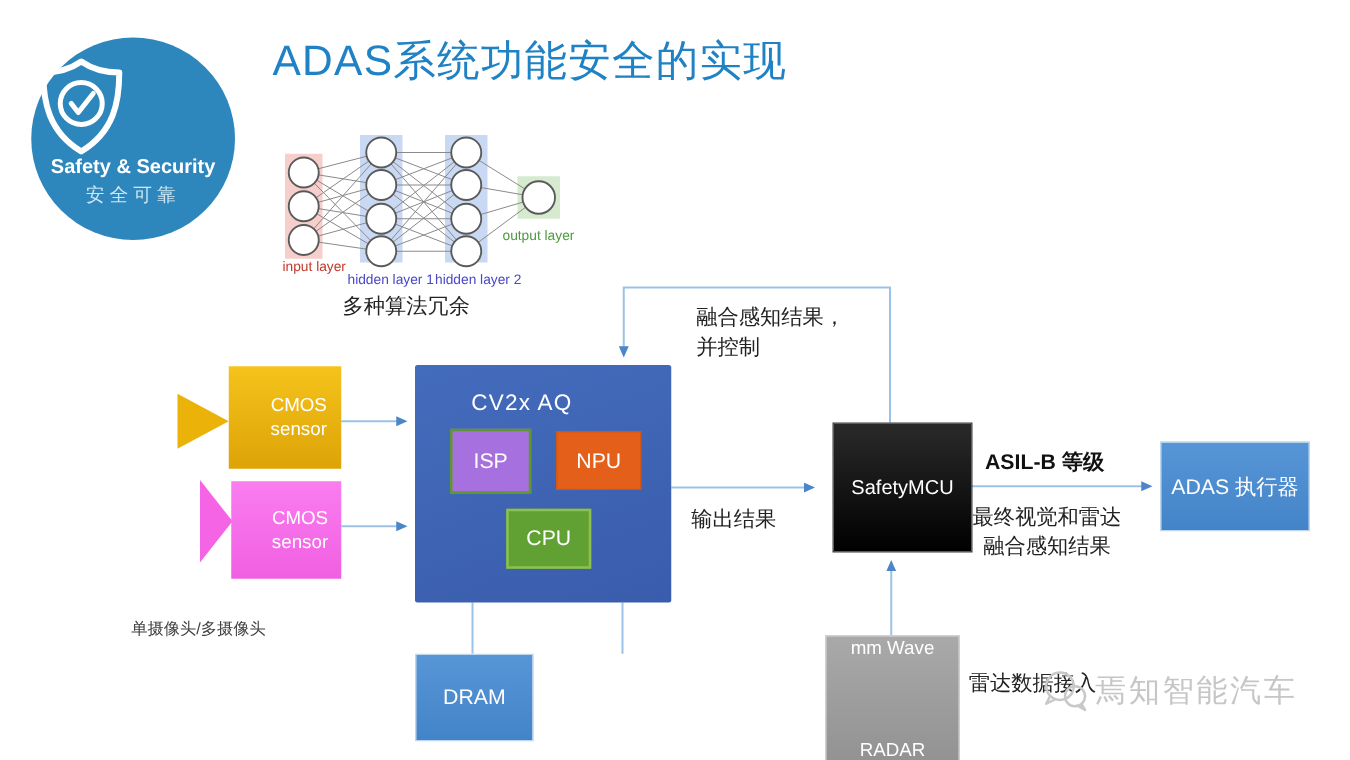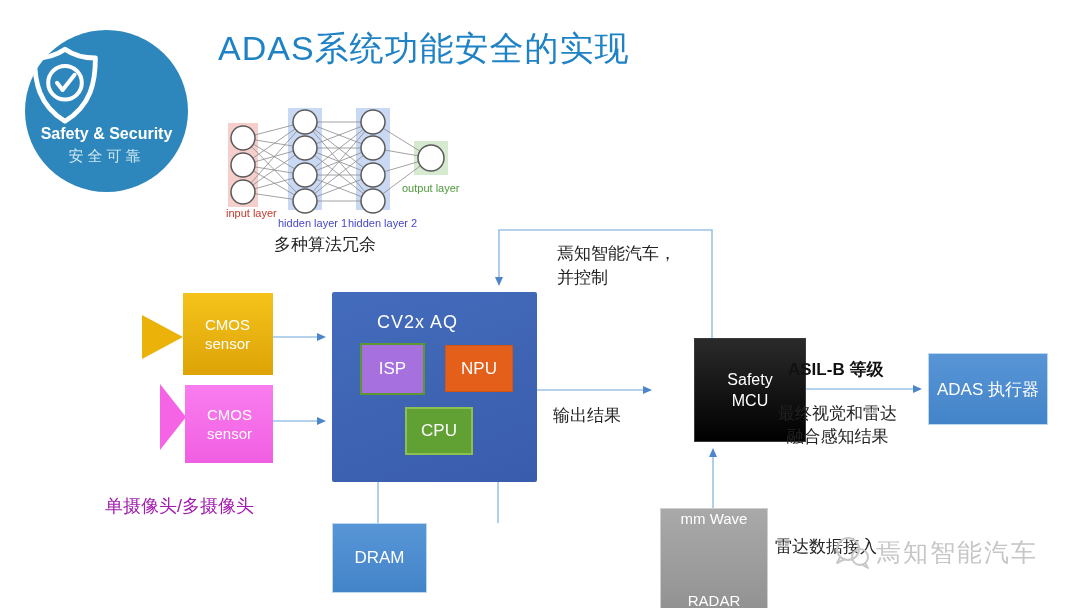--- a/index.html
+++ b/index.html
@@ -16,52 +16,52 @@
   #badge .b2{color:#CDE6F3;font-size:15px;letter-spacing:4px;margin-top:4px;}
 
   
   #title{left:218px;top:26px;font-size:34px;color:#1F82C5;letter-spacing:1px;white-space:nowrap;}
 
   
   #nn-caption{left:274px;top:233px;font-size:17px;color:#222;}
 
   
   .cam-box{color:#fff;font-size:15px;line-height:19px;display:flex;flex-direction:column;
-           justify-content:center;padding-left:22px;box-sizing:border-box;}
+           justify-content:center;padding-left:22px;box-sizing:border-box;text-align:center;}
   #cmos1{left:183px;top:293px;width:90px;height:82px;
          background:linear-gradient(180deg,#F5C31B 0%,#DDA307 100%);}
   #cmos2{left:185px;top:385px;width:88px;height:78px;
          background:linear-gradient(180deg,#FA7DEF 0%,#F05FE2 100%);}
   .tri{width:0;height:0;}
   #tri1{left:142px;top:315px;border-top:22px solid transparent;border-bottom:22px solid transparent;
         border-left:41px solid #EBB30A;}
   #tri2{left:160px;top:384px;border-top:33px solid transparent;border-bottom:33px solid transparent;
         border-left:26px solid #F464E5;}
-  #cam-caption{left:105px;top:494px;font-size:18px;color:#a21caf;}
+  #cam-caption{left:105px;top:494px;font-size:13px;color:#404040;}
 
   
   #soc{left:332px;top:292px;width:205px;height:190px;border-radius:2px;
        background:linear-gradient(160deg,#446CBC 0%,#3A5CAC 100%);}
   #soc .soc-title{position:absolute;left:45px;top:20px;color:#fff;font-size:18px;letter-spacing:1px;}
   .chip{position:absolute;color:#fff;font-size:17px;display:flex;align-items:center;
         justify-content:center;box-sizing:border-box;}
   #isp{left:28px;top:51px;width:65px;height:52px;background:#A671DF;border:2px solid #5E9732;}
   #npu{left:113px;top:53px;width:68px;height:47px;background:#E4601A;border:1px solid #D4550F;}
   #cpu{left:73px;top:115px;width:68px;height:48px;background:#61A033;border:2px solid #8CC152;}
 
   
   .blue-box{background:linear-gradient(180deg,#5795D6 0%,#4384C8 100%);
             border:1px solid #BDD7EE;color:#fff;display:flex;align-items:center;
             justify-content:center;box-sizing:border-box;text-align:center;}
   #dram{left:332px;top:523px;width:95px;height:70px;font-size:17px;}
   #flash{left:455px;top:523px;width:85px;height:70px;font-size:17px;}
   #adas{left:928px;top:353px;width:120px;height:72px;font-size:17px;}
-  #mcu{left:694px;top:338px;width:112px;height:104px;background:linear-gradient(180deg,#2a2a2a,#000);
+  #mcu{left:666px;top:338px;width:112px;height:104px;background:linear-gradient(180deg,#2a2a2a,#000);
        border:1px solid #3a3a3a;color:#fff;font-size:16px;line-height:21px;display:flex;
-       flex-direction:column;align-items:center;justify-content:center;box-sizing:border-box;}
+       flex-direction:row;align-items:center;justify-content:center;box-sizing:border-box;}
   #radar{left:660px;top:508px;width:108px;height:104px;
          background:linear-gradient(180deg,#A9A9A9,#929292);border:1px solid #CFCFCF;
          color:#fff;font-size:15px;line-height:20px;display:flex;flex-direction:column;
          align-items:center;justify-content:space-between;box-sizing:border-box;}
 
   
   .ann{font-size:17px;color:#222;white-space:nowrap;}
   #monitor{left:557px;top:242px;line-height:24px;}
   #out-res{left:553px;top:404px;}
   #asil{left:788px;top:358px;font-weight:bold;color:#111;}
@@ -197,21 +197,21 @@
   </div>
 
   <div id="adas" class="abs blue-box">ADAS 执行器</div>
 
   <div id="radar" class="abs">
     <span>mm Wave</span>
     <span>RADAR</span>
   </div>
 
   <div id="monitor" class="abs ann">
-    <div>焉知智能汽车，</div>
+    <div>融合感知结果，</div>
     <div>并控制</div>
   </div>
   <div id="out-res" class="abs ann">输出结果</div>
   <div id="asil" class="abs ann">ASIL-B 等级</div>
   <div id="fusion" class="abs ann">
     <div>最终视觉和雷达</div>
     <div>融合感知结果</div>
   </div>
   <div id="radar-in" class="abs ann">雷达数据接入</div>
 

